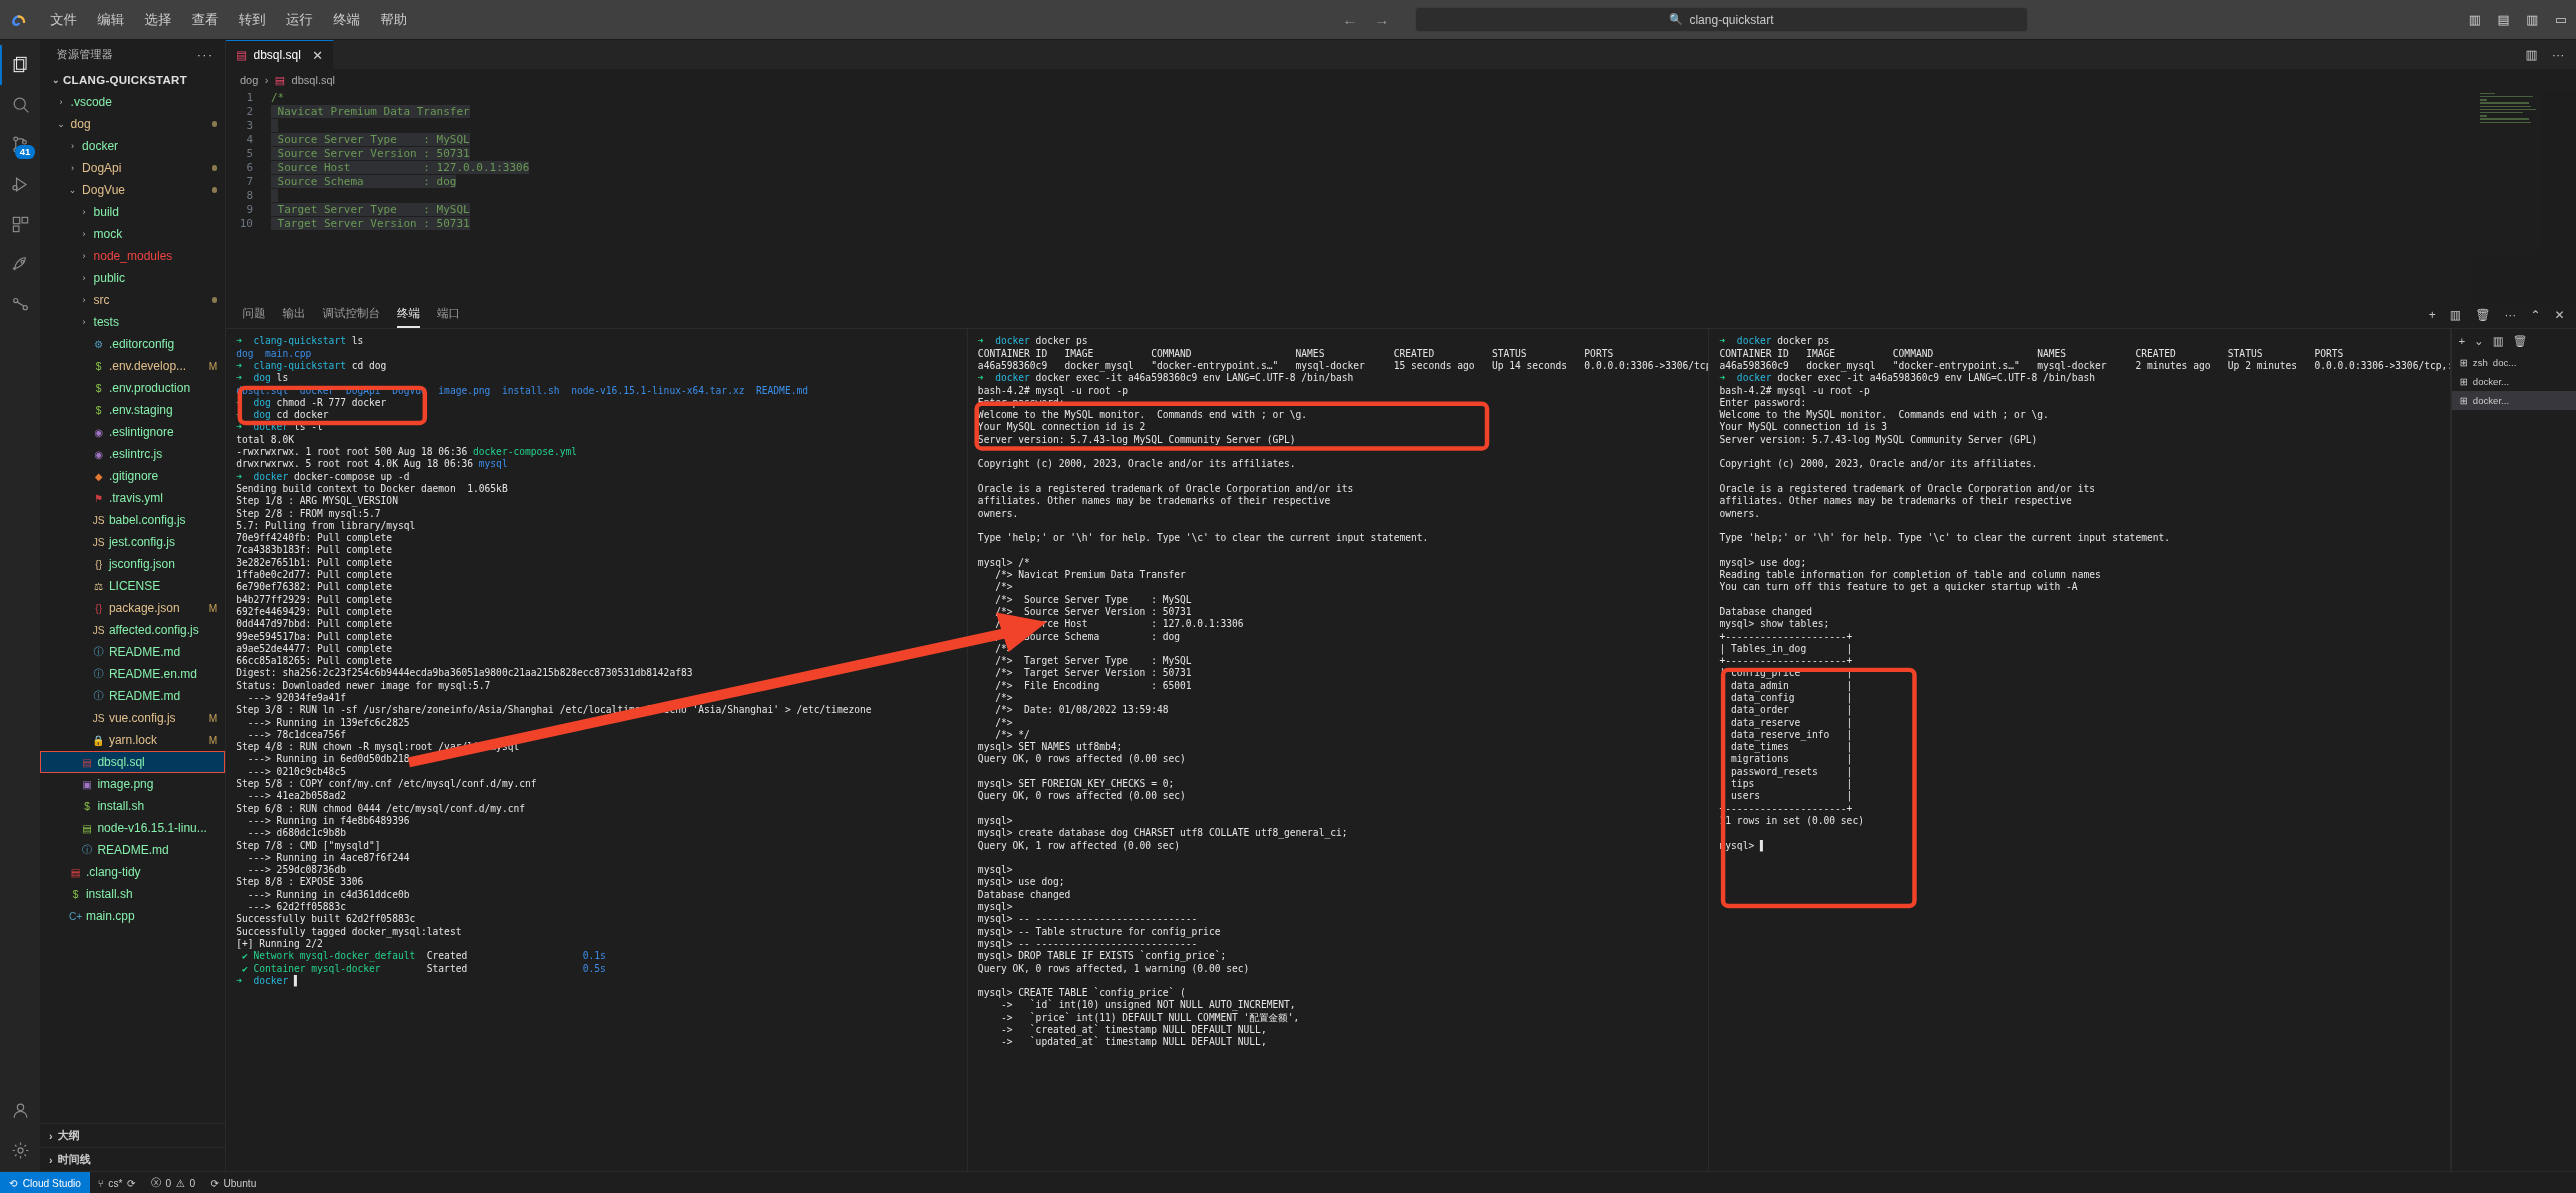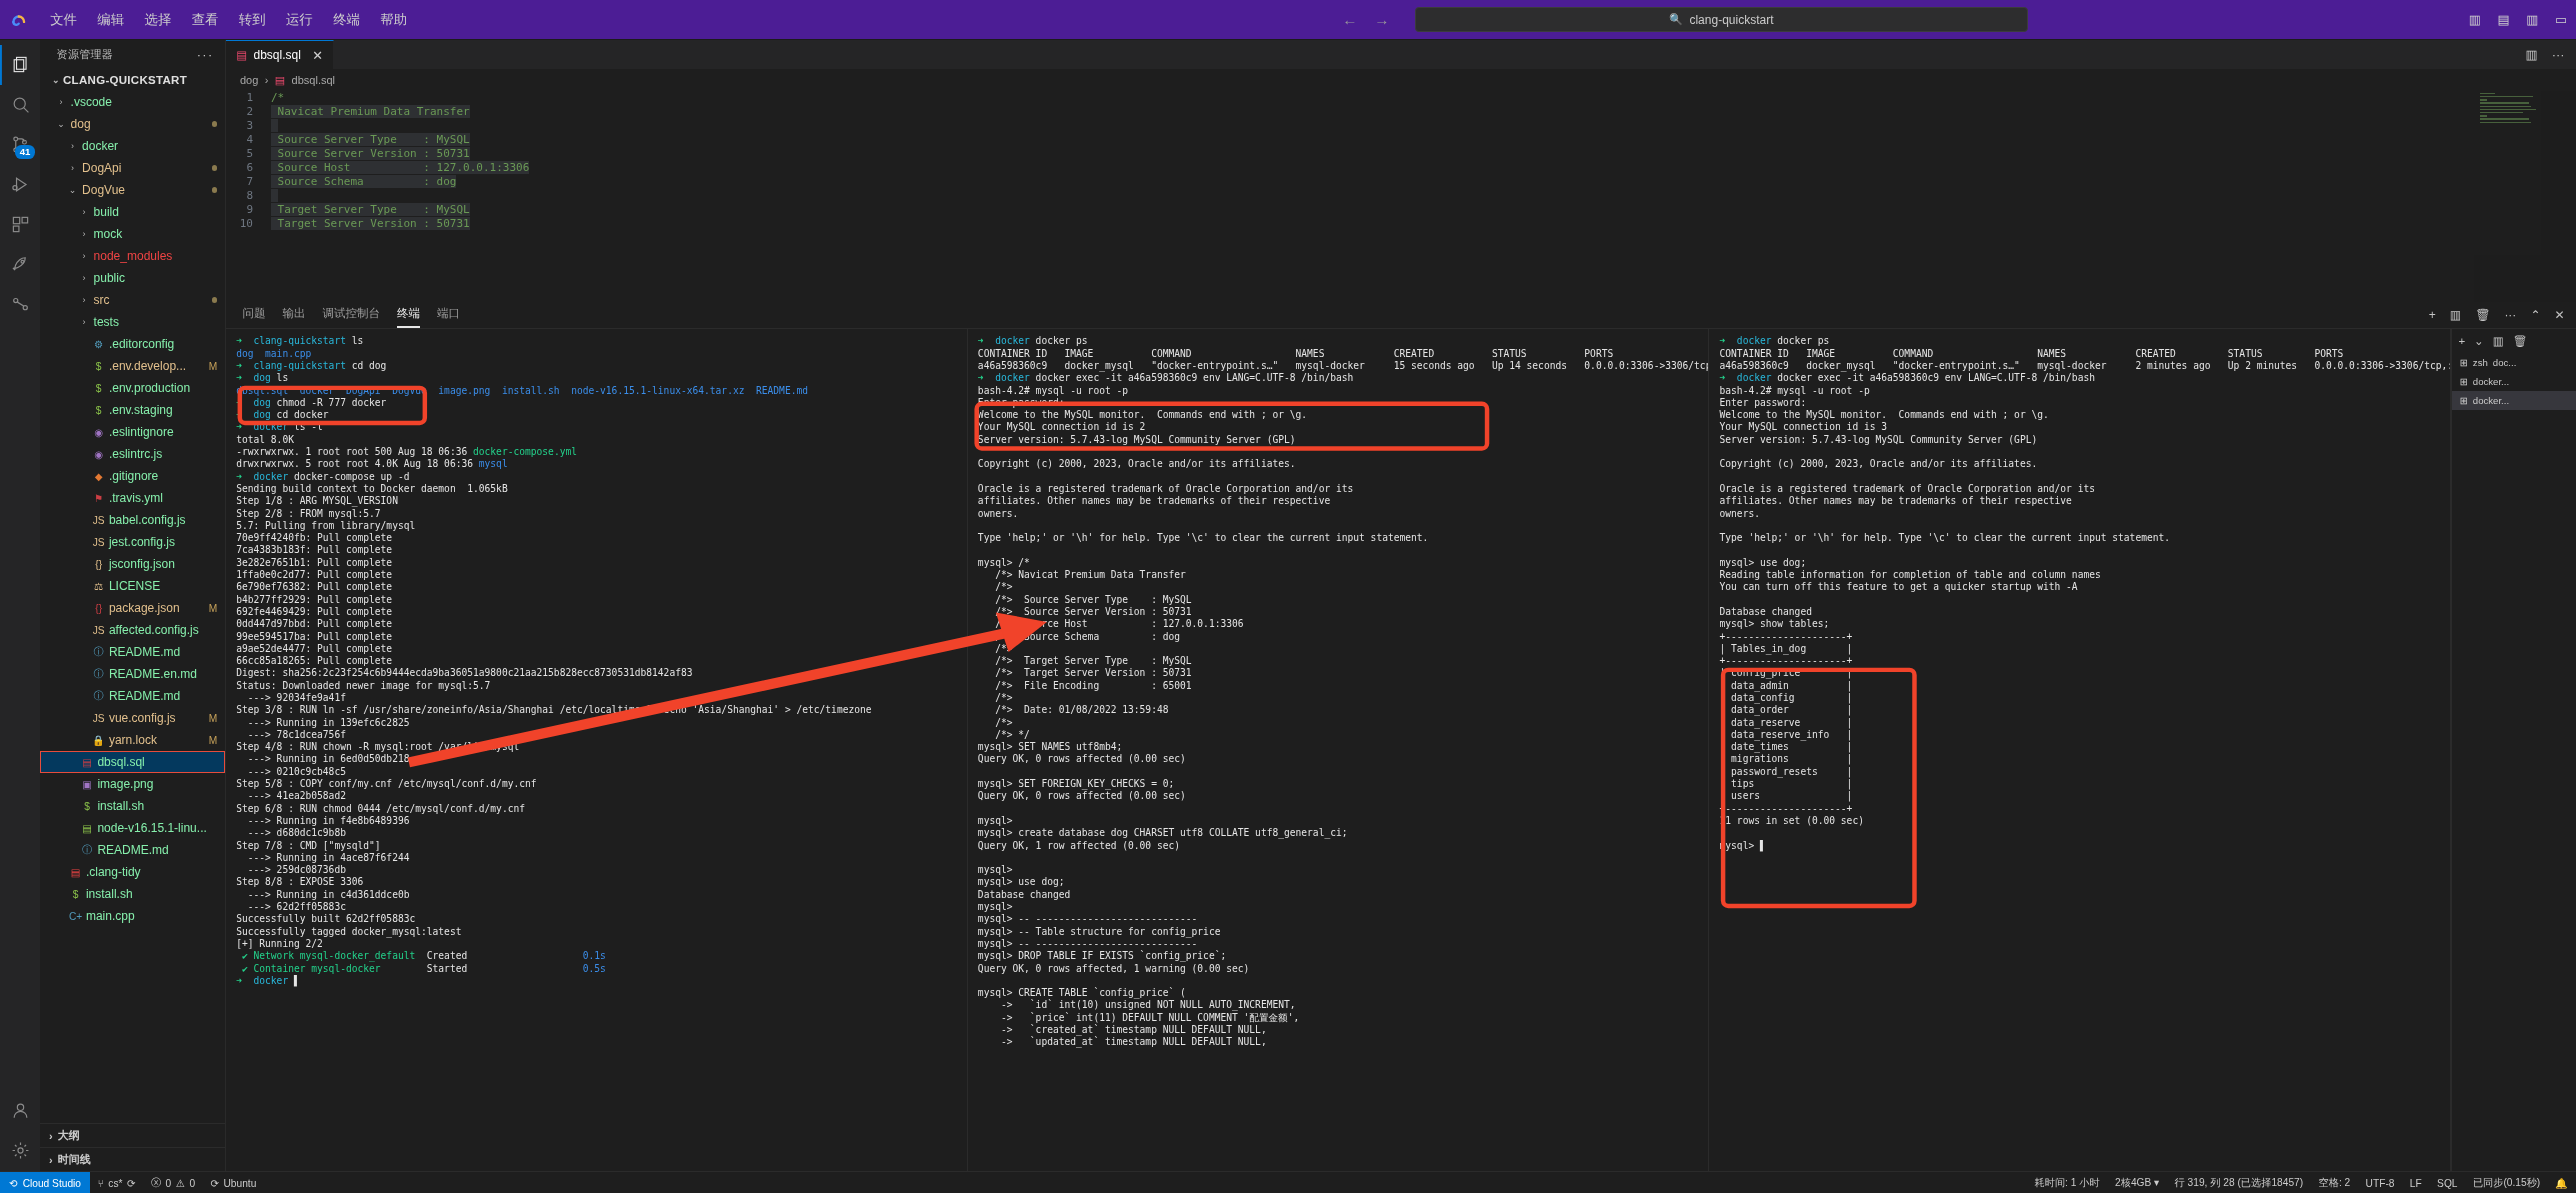--- a/index.html
+++ b/index.html
@@ -6,21 +6,21 @@
   html, body {
     width: 2576px; height: 1194px;
     background: #1e1e1e;
     font-family: "Liberation Sans", sans-serif;
     overflow: hidden;
   }
   body { display: flex; flex-direction: column; color: #ccc; }
 
   
   .titlebar {
-    height: 40px; background: #4c1d95; display: flex; align-items: center;
+    height: 40px; background: #404040; display: flex; align-items: center;
     flex: 0 0 40px; position: relative; border-bottom: 0.6px solid #1b1b1b;
   }
   .logo { width: 40px; display:flex; align-items:center; justify-content:center; }
   .logo svg { width: 19px; height: 19px; }
   .menu { display: flex; align-items: center; gap: 0px; }
   .menu-item {
     padding: 2.6px 10.2px; font-size: 13.4px; color: #cccccc; cursor: default;
     white-space: nowrap;
   }
   .nav-arrows { display:flex; gap: 16.6px; margin-left: 925px; align-items:center;}
@@ -762,31 +762,20 @@
   <div class="sb-item">
     <span>ⓧ</span>
     <span>0</span>
     <span>⚠</span>
     <span>0</span>
   </div>
   <div class="sb-item">
     <span>⟳</span>
     <span>Ubuntu</span>
   </div>
-  <div class="sb-right">
-    <div class="sb-item">耗时间: 1 小时</div>
-    <div class="sb-item">2核4GB ▾</div>
-    <div class="sb-item">行 319, 列 28 (已选择18457)</div>
-    <div class="sb-item">空格: 2</div>
-    <div class="sb-item">UTF-8</div>
-    <div class="sb-item">LF</div>
-    <div class="sb-item">SQL</div>
-    <div class="sb-item">已同步(0.15秒)</div>
-    <div class="sb-item">🔔</div>
-  </div>
 </div>
 
 <svg class="arrow-svg" viewBox="0 0 4036 1870">
   <rect x="375" y="608" width="290" height="55" fill="none" stroke="#f1432a" stroke-width="7" rx="8"></rect>
   <rect x="1530" y="633" width="800" height="70" fill="none" stroke="#f1432a" stroke-width="7" rx="8"></rect>
   <rect x="2700" y="1050" width="300" height="370" fill="none" stroke="#f1432a" stroke-width="7" rx="8"></rect>
   <line x1="1610" y1="985" x2="640" y2="1195" stroke="#f1432a" stroke-width="16"></line>
   <polygon points="1640,975 1560,960 1580,1022" fill="#f1432a"></polygon>
 </svg>
 

